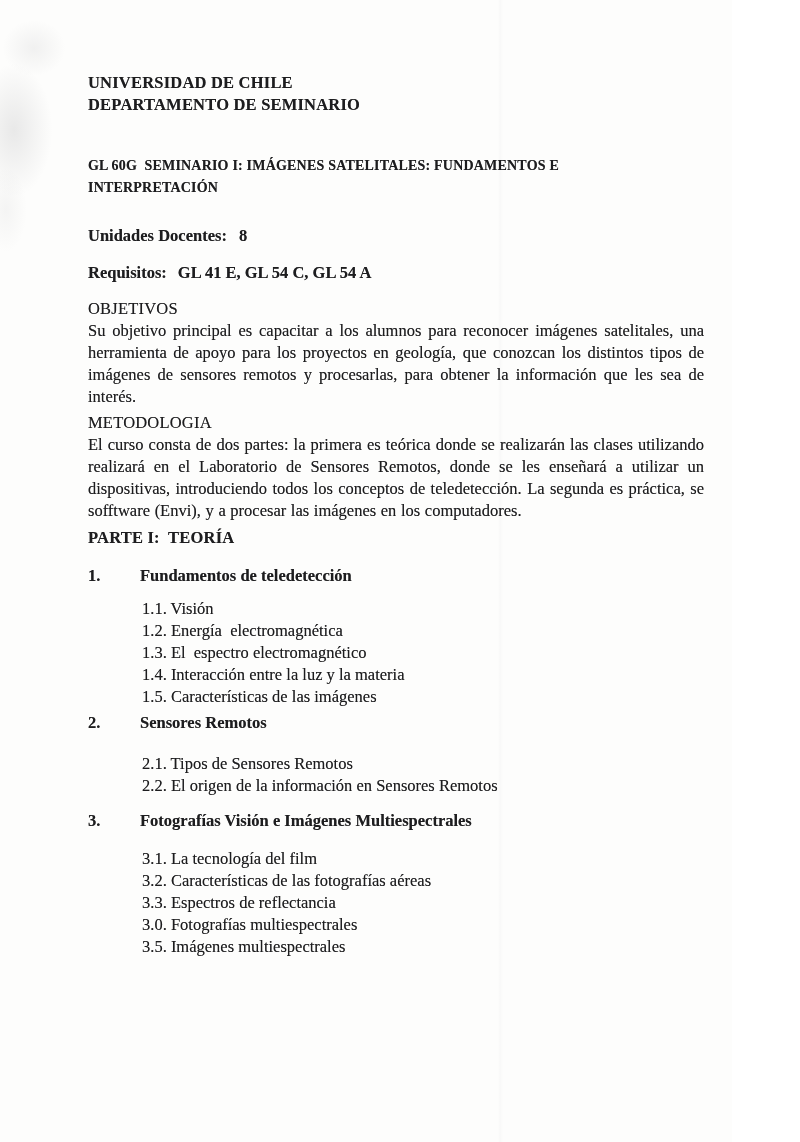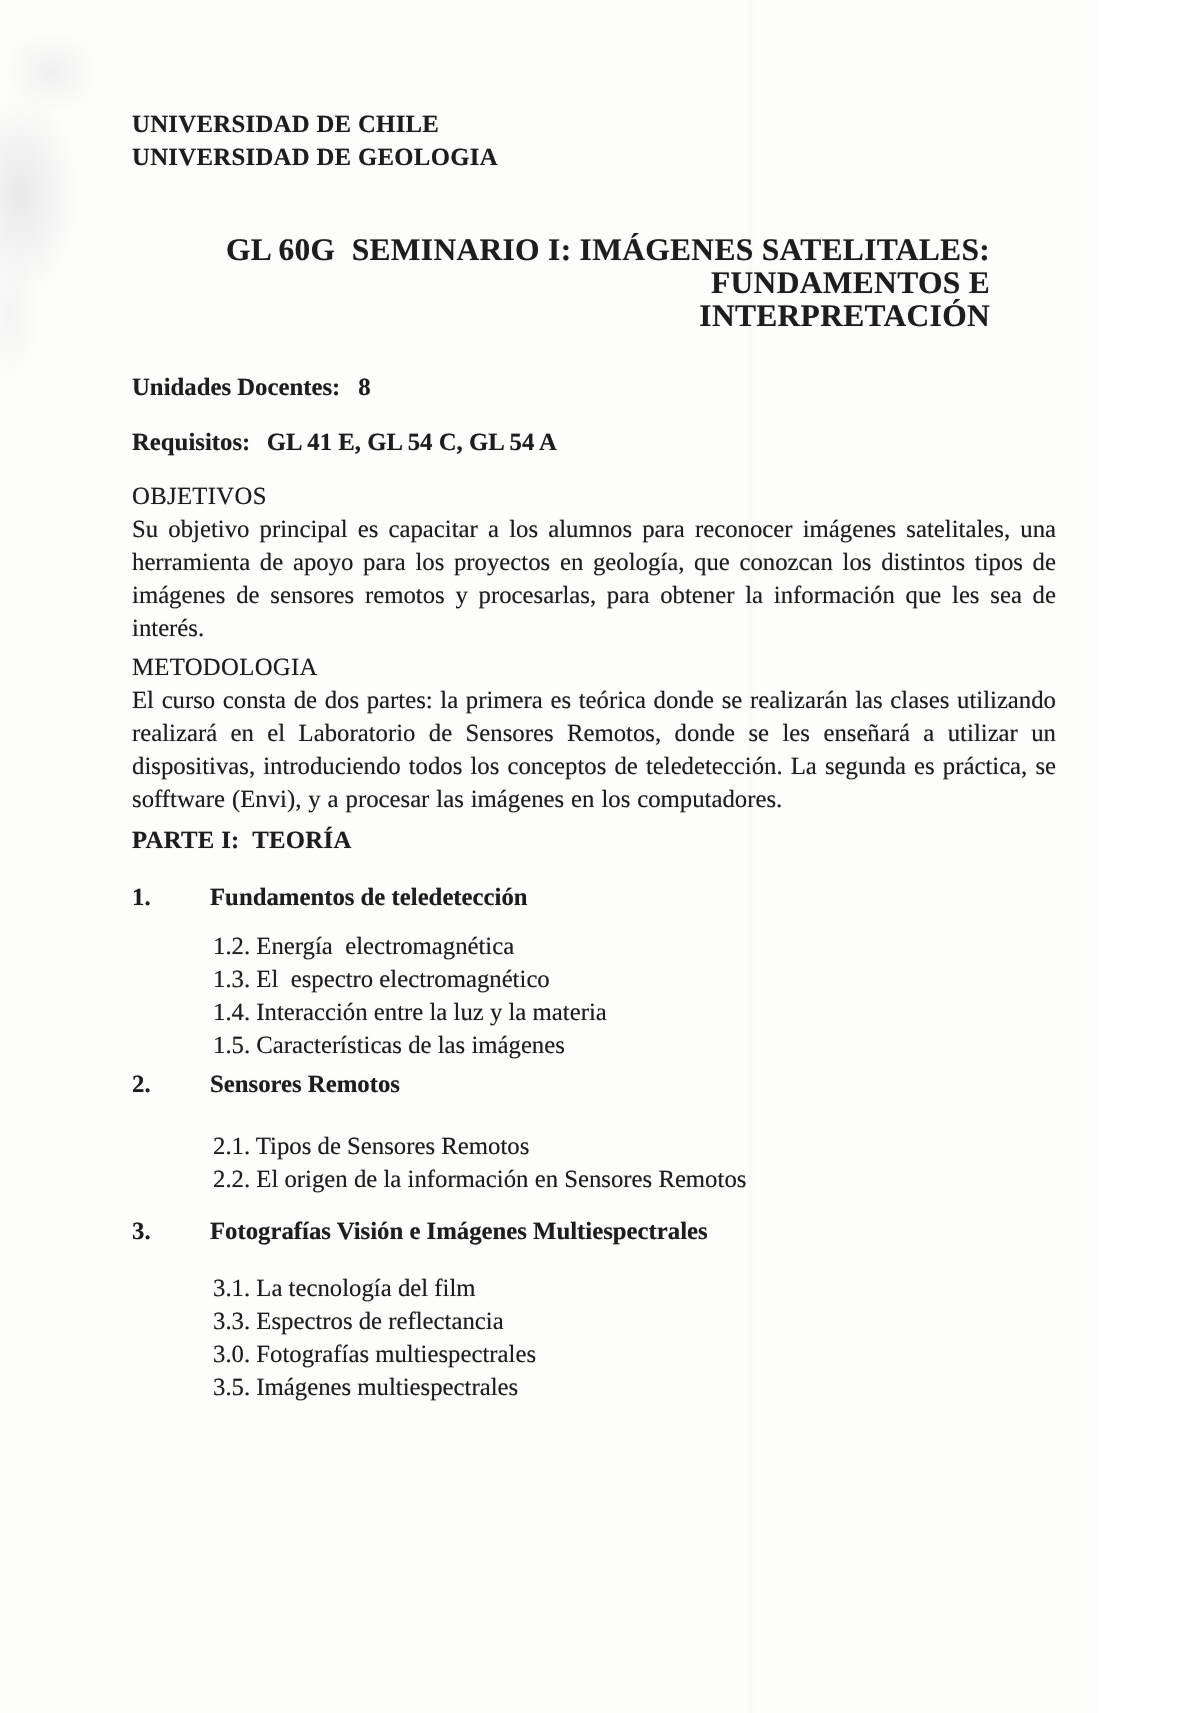--- a/index.html
+++ b/index.html
@@ -31,23 +31,23 @@
     font-size: 16.5px;
     line-height: 22px;
     text-shadow: 0 0 0.5px rgba(40,40,40,0.55);
   }
   .pre { white-space: pre-wrap; }
 
   .letterhead { margin-top: 72px; font-weight: bold; letter-spacing: 0.2px; }
 
   .doc-title {
     margin-top: 39px;
-    text-align: right;
+    text-align: left;
     font-weight: bold;
-    font-size: 21px;
+    font-size: 14px;
     padding-right: 44px;
     letter-spacing: 0.2px;
   }
 
   .meta { font-weight: bold; }
   .meta-unidades { margin-top: 26px; }
   .meta-requisitos { margin-top: 15px; }
   .meta .value-units { margin-left: 12px; }
   .meta .value-req { margin-left: 11px; }
 
@@ -73,21 +73,21 @@
 </head>
 <body>
 
 <div class="page">
   <div class="scan-noise"></div>
 
   <div class="content">
 
     <div class="letterhead">
       <div>UNIVERSIDAD DE CHILE</div>
-      <div>UNIVERSIDAD DE GEOLOGIA</div>
+      <div>DEPARTAMENTO DE SEMINARIO</div>
     </div>
 
     <div class="doc-title">
       <div class="pre">GL 60G  SEMINARIO I: IMÁGENES SATELITALES: FUNDAMENTOS E</div>
       <div>INTERPRETACIÓN</div>
     </div>
 
     <div class="meta meta-unidades">
       <span>Unidades Docentes:</span><span class="value-units">8</span>
     </div>
@@ -117,20 +117,21 @@
     </div>
 
     <div class="part-heading pre">PARTE I:  TEORÍA</div>
 
     <div class="outline-sec-1">
       <div class="outline-head">
         <span class="num">1.</span>
           <span>Fundamentos de teledetección</span>
       </div>
       <div class="items items-1">
+        <div class="pre">1.1. Visión</div>
         <div class="pre">1.2. Energía  electromagnética</div>
         <div class="pre">1.3. El  espectro electromagnético</div>
         <div class="pre">1.4. Interacción entre la luz y la materia</div>
         <div class="pre">1.5. Características de las imágenes</div>
       </div>
     </div>
 
     <div class="outline-sec-2">
       <div class="outline-head">
         <span class="num">2.</span>
@@ -142,20 +143,21 @@
       </div>
     </div>
 
     <div class="outline-sec-3">
       <div class="outline-head">
         <span class="num">3.</span>
           <span>Fotografías Visión e Imágenes Multiespectrales</span>
       </div>
       <div class="items items-3">
         <div class="pre">3.1. La tecnología del film</div>
+        <div class="pre">3.2. Características de las fotografías aéreas</div>
         <div class="pre">3.3. Espectros de reflectancia</div>
         <div class="pre">3.0. Fotografías multiespectrales</div>
         <div class="pre">3.5. Imágenes multiespectrales</div>
       </div>
     </div>
 
   </div>
 </div>
 
 </body></html>

